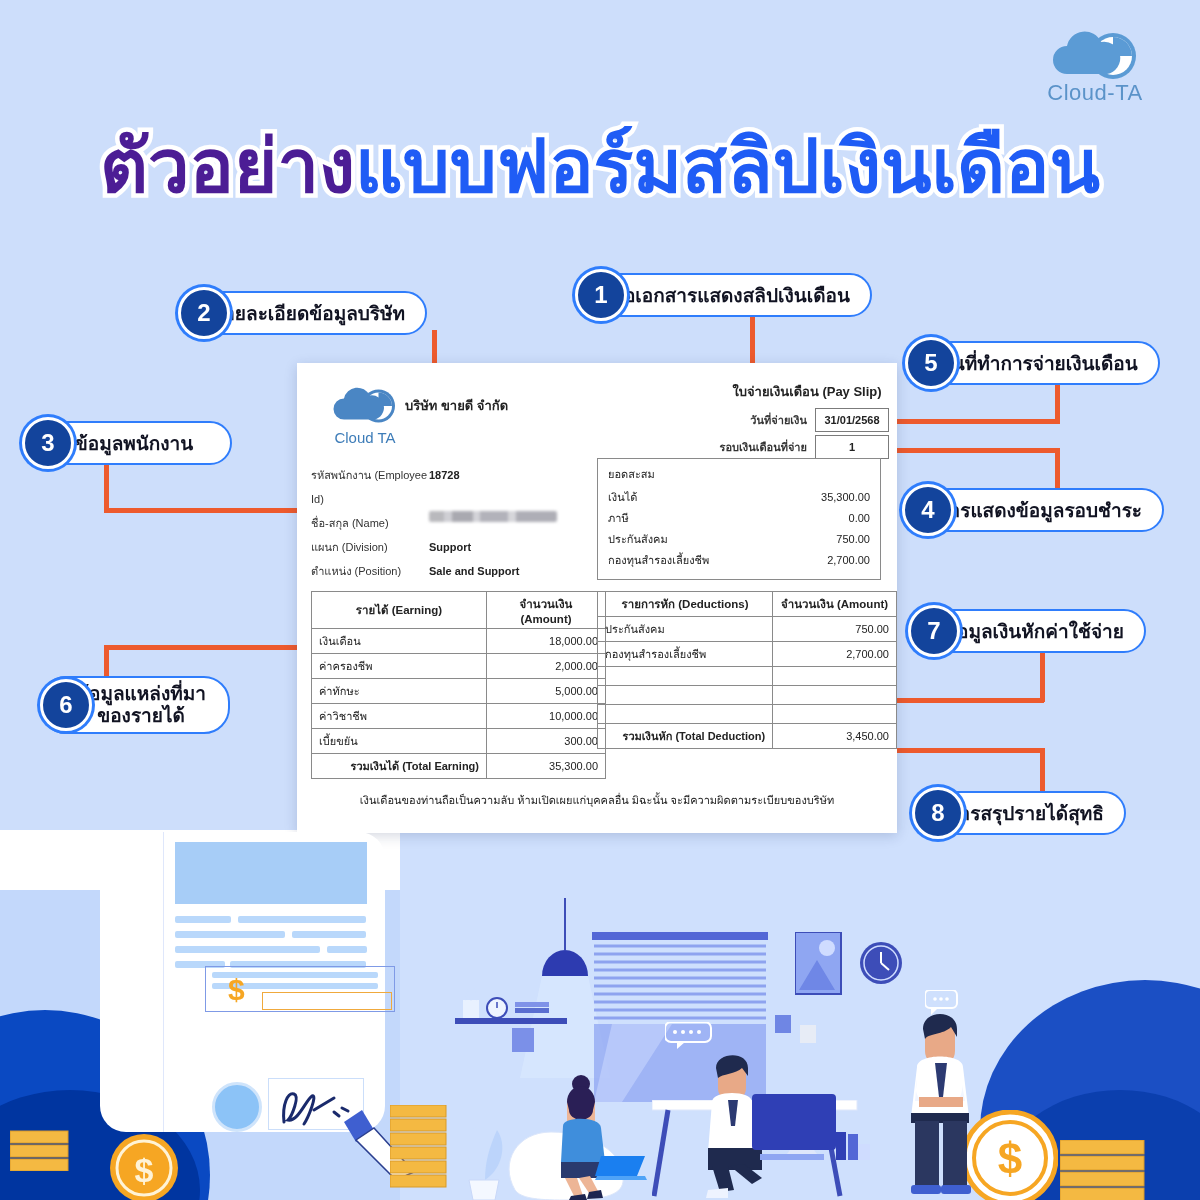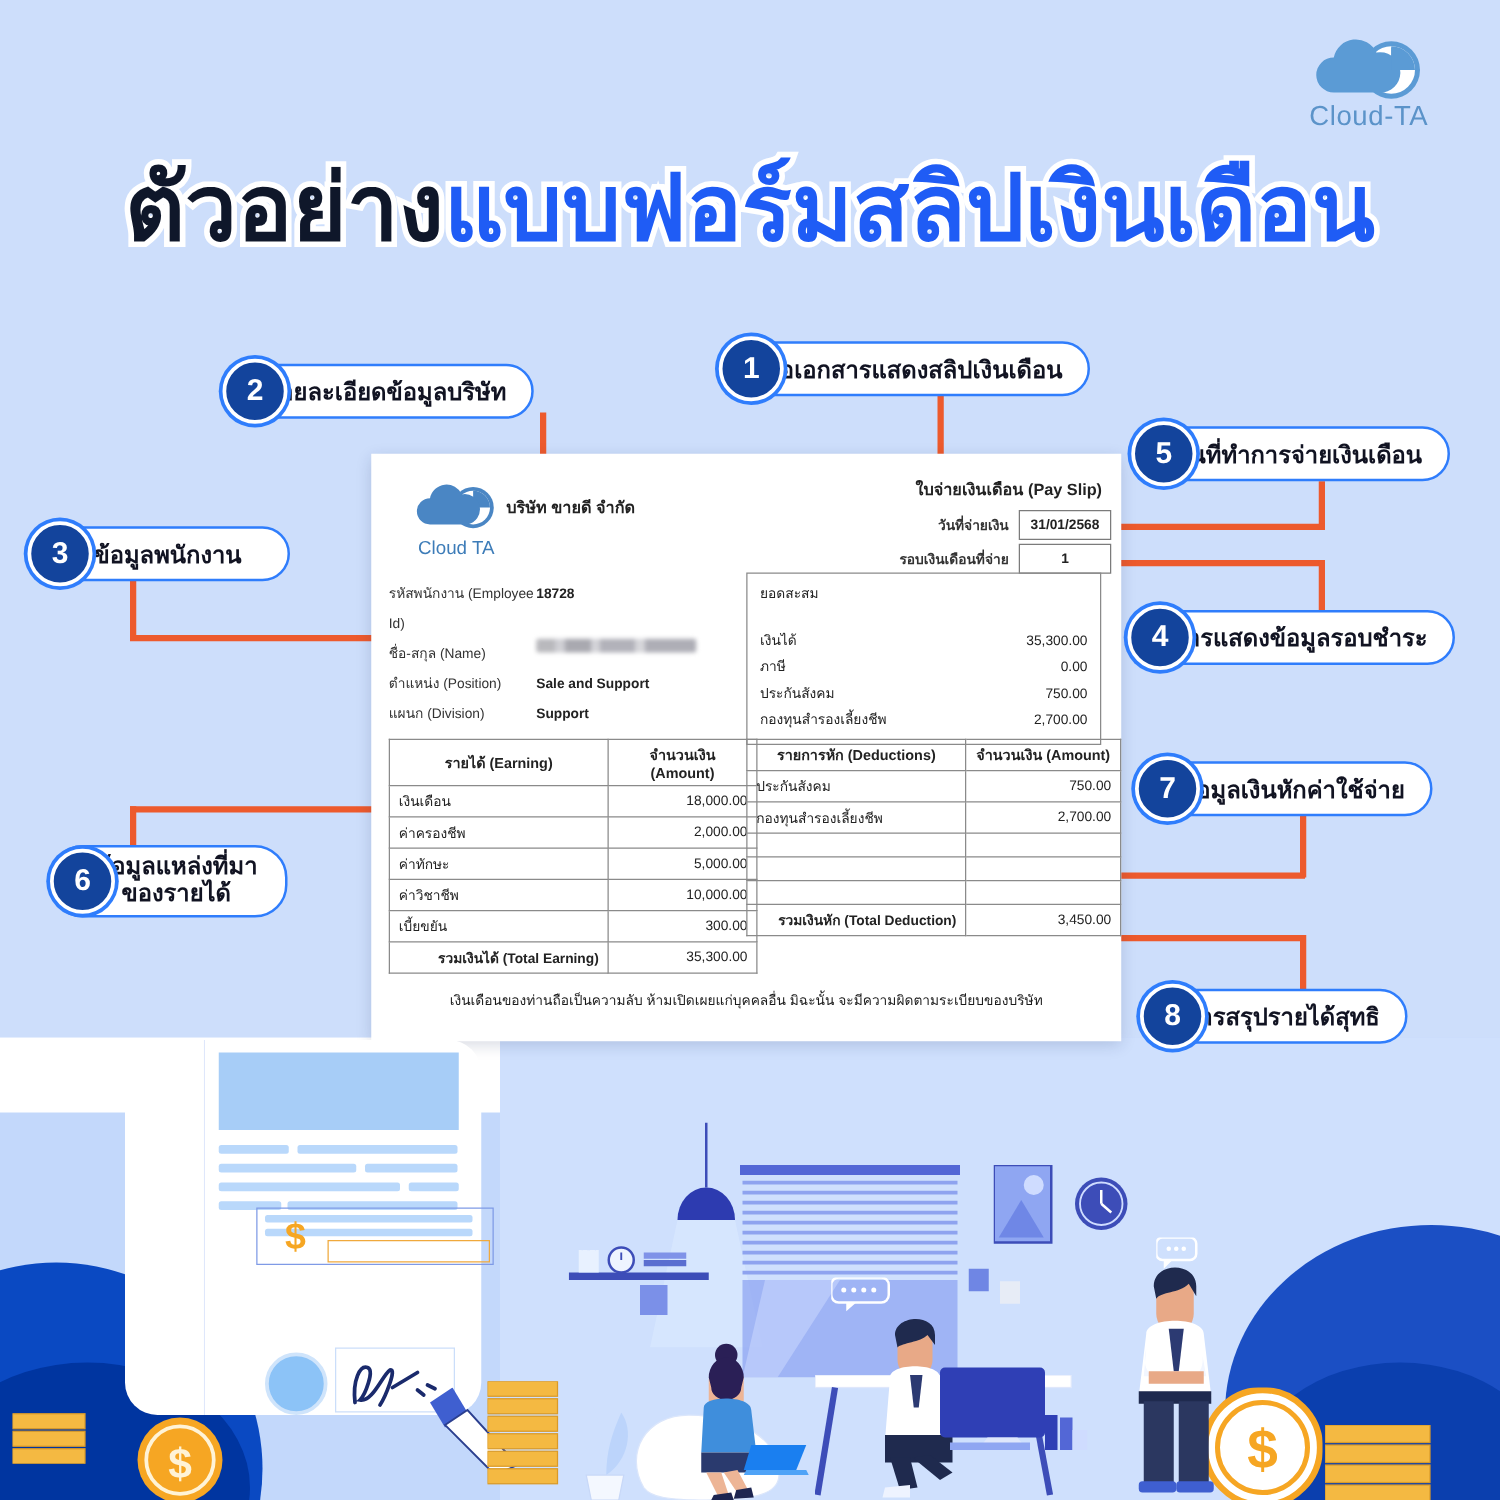--- a/index.html
+++ b/index.html
@@ -23,21 +23,21 @@
   .brand{position:absolute;right:30px;top:28px;width:150px;text-align:center;}
   .brand svg{display:block;margin:0 auto;}
   .brand-text{font-size:22px;color:#5b93c9;letter-spacing:.5px;margin-top:-4px;font-family:"Liberation Sans",sans-serif;}
 
   
   .title{
     position:absolute;left:0;top:128px;width:1200px;text-align:center;
     font-size:74px;font-weight:bold;line-height:1.05;white-space:nowrap;
     -webkit-text-stroke:9px #ffffff;paint-order:stroke fill;
   }
-  .title .t1{color:#0f172a;}
+  .title .t1{color:#4c1d95;}
   .title .t2{color:#1f5cf5;}
 
   
   .callout{position:absolute;display:flex;align-items:center;height:46px;}
   .callout .pill{
     background:#ffffff;border:2px solid #2f7dfc;border-radius:26px;
     height:44px;display:flex;align-items:center;justify-content:center;
     padding:0 20px 0 34px;box-sizing:border-box;
     font-size:19px;font-weight:bold;color:#111322;white-space:nowrap;
   }
@@ -75,21 +75,21 @@
   .emp-row{display:flex;}
   .emp-k{width:118px;color:#333;}
   .emp-v{font-weight:bold;}
   .redacted{
     display:inline-block;width:128px;height:11px;border-radius:2px;
     background:linear-gradient(90deg,#b9b9bd 0 12%,#cfcfd4 12% 18%,#a9a9b0 18% 34%,#d3d3d8 34% 40%,#b2b2ba 40% 62%,#d6d6da 62% 68%,#aeaeb6 68% 100%);
     filter:blur(1.6px);vertical-align:middle;
   }
 
   .accum{position:absolute;left:300px;top:95px;width:284px;border:1px solid #8a8a8a;padding:6px 10px 8px;box-sizing:border-box;}
-  .accum-title{font-size:11px;margin-bottom:20px;}
+  .accum-title{font-size:11px;margin-bottom:4px;}
   .accum-row{display:flex;justify-content:space-between;font-size:11px;line-height:21px;}
 
   table.tbl{border-collapse:collapse;font-size:11px;}
   .tbl th,.tbl td{border:1px solid #8a8a8a;padding:3px 7px;font-weight:normal;}
   .tbl th{text-align:center;font-weight:bold;font-size:11.5px;}
   .tbl td.amt{text-align:right;}
   .tbl td.tot{text-align:right;font-weight:bold;padding-right:7px;}
   .tbl td.noborder{border:none;}
 
   .earn-tbl{position:absolute;left:14px;top:228px;}
@@ -238,26 +238,26 @@
       <div class="emp">
         <div class="emp-row">
           <span class="emp-k">รหัสพนักงาน (Employee Id)</span>
           <span class="emp-v">18728</span>
         </div>
         <div class="emp-row">
           <span class="emp-k">ชื่อ-สกุล (Name)</span>
           <span class="redacted"></span>
         </div>
         <div class="emp-row">
+          <span class="emp-k">แผนก (Division)</span>
+          <span class="emp-v">Support</span>
+        </div>
+        <div class="emp-row">
           <span class="emp-k">ตำแหน่ง (Position)</span>
           <span class="emp-v">Sale and Support</span>
-        </div>
-        <div class="emp-row">
-          <span class="emp-k">แผนก (Division)</span>
-          <span class="emp-v">Support</span>
         </div>
       </div>
 
       <div class="accum">
         <div class="accum-title">ยอดสะสม</div>
         <div class="accum-row">
           <span>เงินได้</span>
           <span>35,300.00</span>
         </div>
         <div class="accum-row">

